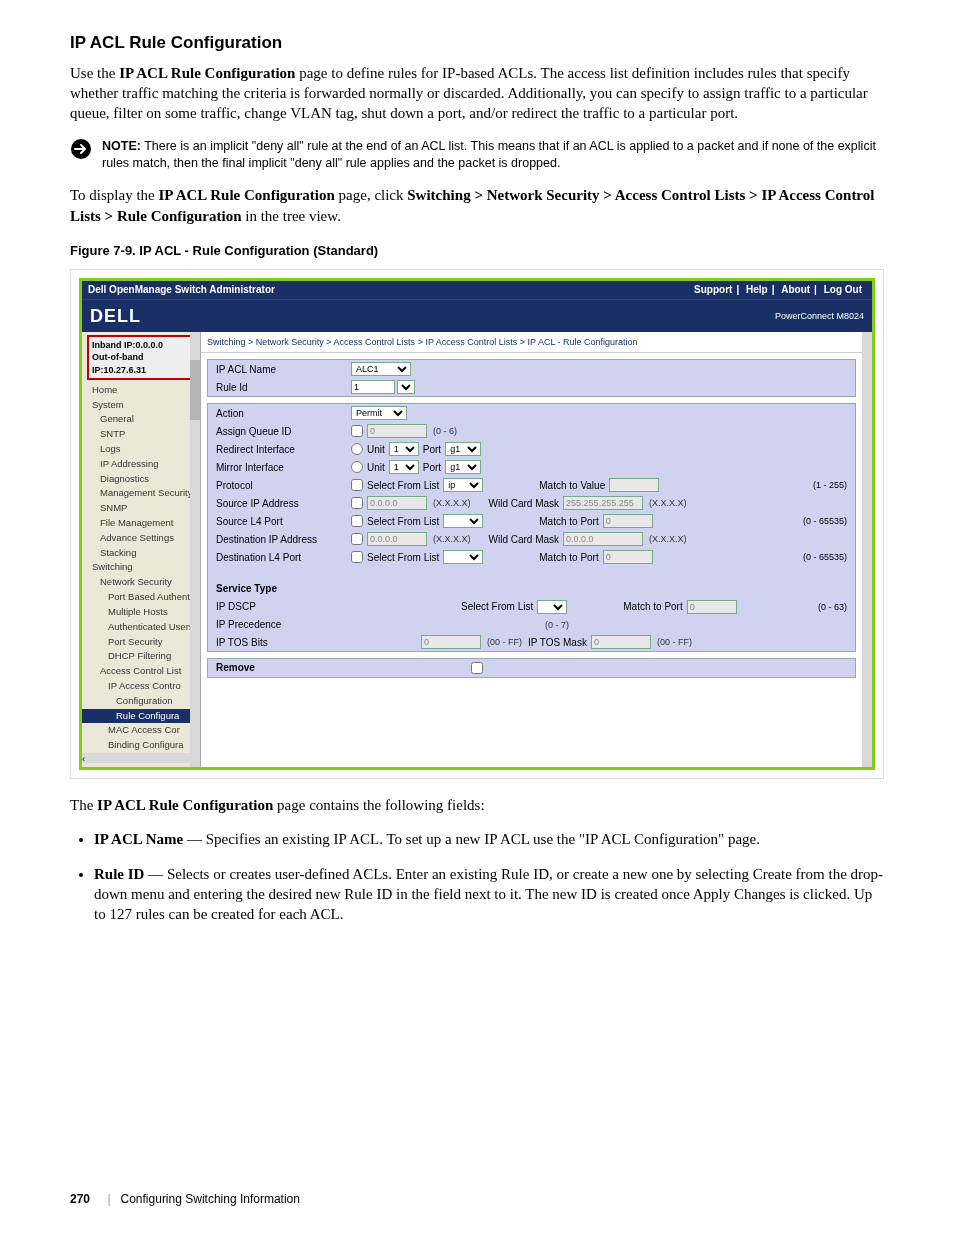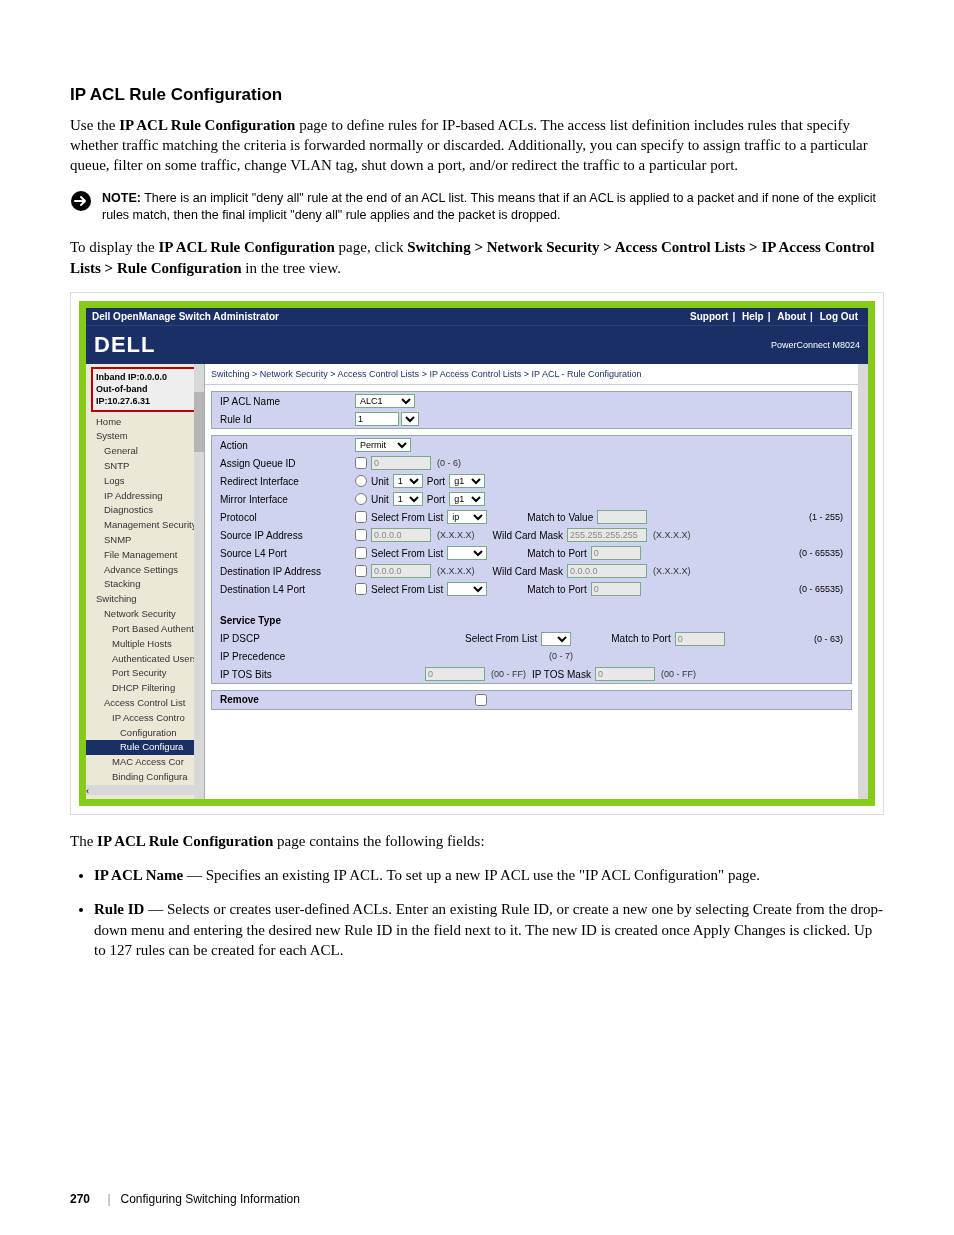--- a/index.html
+++ b/index.html
@@ -1,49 +1,49 @@
 <!DOCTYPE html>
 <html><head>
 <meta charset="utf-8">
 <style>
   html,body{margin:0;padding:0;background:#fff;font-family:Georgia,"Times New Roman",serif;color:#000;font-size:15px;line-height:1.35}
-  .page{width:954px;min-height:1235px;margin:0 auto;padding:84px 70px 20px 70px;box-sizing:border-box;position:relative}
+  .page{width:954px;min-height:1235px;margin:0 auto;padding:32px 70px 20px 70px;box-sizing:border-box;position:relative}
   h2{font-family:Arial,Helvetica,sans-serif;font-weight:bold;font-size:17px;margin:0 0 8px 0}
   p.body{margin:0 0 14px 0}
   b{font-weight:bold}
   .note-row{display:flex;align-items:flex-start;margin:8px 0 14px 0;font-family:Arial,Helvetica,sans-serif;font-size:12.5px;line-height:1.35}
   .note-icon{flex:0 0 auto;margin-right:10px}
   .note-label{font-weight:bold}
   .fig-cap{font-family:Arial,Helvetica,sans-serif;font-weight:bold;font-size:13px;margin:16px 0 10px 0}
   .fig-wrap{border:1px solid #ddd;padding:8px 8px 8px 8px;background:#fff}
-  .app{border:7px solid #84cc16;font-family:Tahoma,Arial,sans-serif;font-size:10px;color:#000;background:#5eead4}
+  .app{border:3px solid #84cc16;font-family:Tahoma,Arial,sans-serif;font-size:10px;color:#000;background:#5eead4}
   .app-top{background:linear-gradient(#1a2f66,#1a2f66);color:#fff;display:flex;justify-content:space-between;align-items:center;padding:2px 6px;font-weight:bold}
   .app-top .links a{color:#fff;text-decoration:none;margin:0 4px;font-weight:bold;font-size:10px}
   .app-brand{background:#1a2f66;color:#fff;display:flex;justify-content:space-between;align-items:center;padding:4px 8px;border-top:1px solid #2a3f80}
-  .logo{font-weight:bold;font-size:22px;letter-spacing:1px}
+  .logo{font-weight:bold;font-size:18px;letter-spacing:1px}
   .app-main{display:flex}
   .tree{width:118px;background:#ebe8d7;border-right:1px solid #aaa;position:relative;font-size:9.5px;padding:0 0 4px 0}
   .ip-box{border:2px solid #b00;margin:3px 3px 3px 5px;padding:2px 3px;font-size:9px;font-weight:bold;color:#000;background:#eee}
   .tree .item{padding:1px 2px 1px 10px;white-space:nowrap;color:#333;cursor:default}
   .tree .item.sub1{padding-left:18px}
   .tree .item.sub2{padding-left:26px}
   .tree .item.sub3{padding-left:34px}
   .tree .item.sel{background:#1a2f66;color:#fff}
   .tree .scroll{position:absolute;right:0;top:0;bottom:0;width:10px;background:#d8d8d8}
   .tree .scroll .thumb{position:absolute;left:0;right:0;top:28px;height:60px;background:#b5b5b5}
   .tree .hscroll{height:10px;background:#d8d8d8;display:flex;justify-content:space-between}
   .content{flex:1;background:#fff}
   .crumbs{background:#fff;color:#1a2f66;font-size:9px;padding:4px 6px;border-bottom:1px solid #ccc}
   .crumbs a{color:#1a2f66;text-decoration:none}
   .panel{margin:6px;border:1px solid #9aa;background:#cfd3ef}
   .row{display:flex;align-items:center;padding:2px 8px;font-size:10px}
   .row .lab{width:135px}
   .row .hint{margin-left:6px;color:#333;font-size:9px}
   .row .hint2{margin-left:auto;margin-right:0;font-size:9px}
-  .row .mtv{margin-left:40px;font-size:10px}
+  .row .mtv{margin-left:56px;font-size:10px}
   .sep{height:12px;background:#cfd3ef}
   .section-title{font-weight:bold;padding:4px 8px 2px}
   select.mini,input.mini{font-size:9px;border:1px solid #7a8;background:#fff;height:14px;box-sizing:border-box}
   input.mini{padding:0 2px}
   input.mini.dis{background:#e8e8e8;color:#888}
   input[type="checkbox"].mini{width:12px;height:12px;margin:0 4px 0 0;vertical-align:middle}
   input[type="radio"].mini{width:12px;height:12px;margin:0 4px 0 0;vertical-align:middle}
   .cscroll{width:10px;background:#d8d8d8}
   ul.fields{margin:12px 0 0 24px;padding:0}
   ul.fields li{margin:0 0 14px 0}
@@ -72,20 +72,21 @@
     </span>
     <div>
       <span class="note-label">NOTE:</span><span> There is an implicit "deny all" rule at the end of an ACL list. This means that if an ACL is applied to a packet and if none of the explicit rules match, then the final implicit "deny all" rule applies and the packet is dropped.</span>
     </div>
   </div>
 
   <p class="body">
     <span>To display the </span><b>IP ACL Rule Configuration</b><span> page, click </span><b>Switching &gt; Network Security &gt; Access Control Lists &gt; IP Access Control Lists &gt; Rule Configuration</b><span> in the tree view.</span>
   </p>
 
+  <div class="fig-cap">Figure 7-9.    IP ACL - Rule Configuration (Standard)</div>
 
   <div class="fig-wrap">
     <div class="app">
       <div class="app-top">
         <span>Dell OpenManage Switch Administrator</span>
         <span class="links">
           <a href="#">Support</a>|
           <a href="#">Help</a>|
           <a href="#">About</a>|
           <a href="#">Log Out</a>

